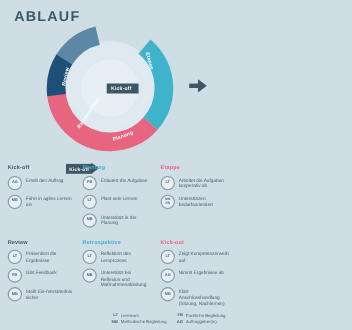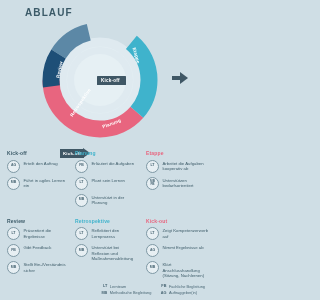--- a/index.html
+++ b/index.html
@@ -6,22 +6,22 @@
   body{
     width:213px;height:300px;overflow:hidden;
     background:#cfdee5;
     font-family:"Liberation Sans",sans-serif;
     color:#33505c;
   }
   .page{position:relative;width:213px;height:300px;box-sizing:border-box;}
 
   
   .header{
-    position:absolute;left:25px;top:7px;
-    font-size:10px;font-weight:bold;letter-spacing:1.1px;
+    position:absolute;left:13px;top:7px;
+    font-size:13px;font-weight:bold;letter-spacing:1.1px;
     color:#3b5a68;
   }
 
   
   .diagram{position:absolute;left:0;top:18px;width:213px;height:130px;}
   .ring-wrap{position:absolute;left:40px;top:2px;width:120px;height:120px;}
   .ring-svg{position:absolute;left:0;top:0;}
 
   .ring-label{
     position:absolute;

